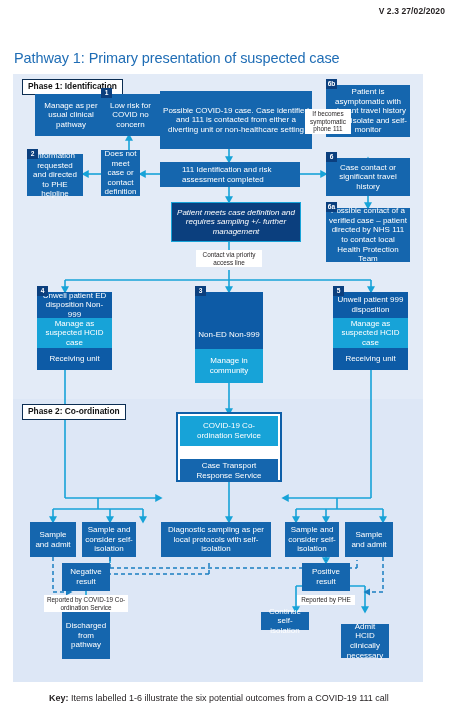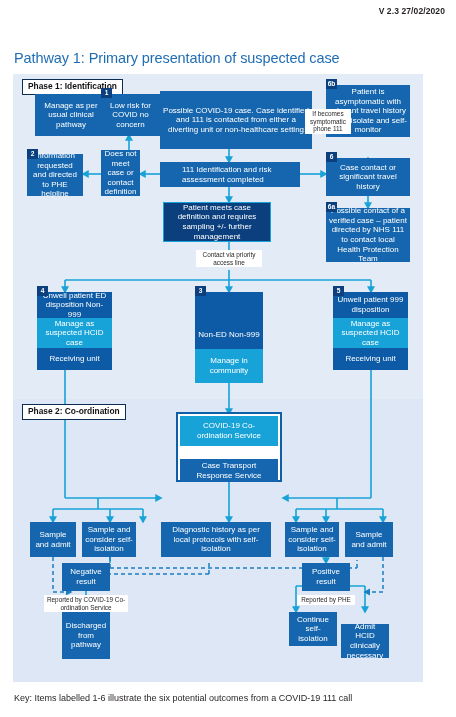--- a/index.html
+++ b/index.html
@@ -69,21 +69,21 @@
   }
   .note{
     position:absolute;background:#ffffff;color:#231f20;
     font-size:6.4px;line-height:7.6px;text-align:center;
     padding:1px 2px;box-sizing:border-box;z-index:3;
   }
   .keyline{
     position:absolute;left:14px;top:693px;
     font-size:9px;color:#231f20;
   }
-  .keyline b{font-weight:normal;}
+  .keyline b{font-weight:bold;margin-left:35px;}
 </style>
 </head>
 <body>
 
 <div class="version">V 2.3 27/02/2020</div>
 <div class="title">Pathway 1: Primary presentation of suspected case</div>
 
 <div id="canvas">
   <div id="phase2bg"></div>
 
@@ -194,21 +194,21 @@
 
   <div class="numtag" style="left:14px;top:75px;">2</div>
   <div class="bx" style="left:14px;top:80px;width:56px;height:42px;">Information requested and directed to PHE helpline</div>
 
   <div class="bx" style="left:88px;top:76px;width:39px;height:46px;">Does not meet case or contact definition</div>
 
   <div class="bx" style="left:147px;top:17px;width:152px;height:58px;">Possible COVID-19 case. Case identified and 111 is contacted from either a diverting unit or non-healthcare setting</div>
 
   <div class="bx" style="left:147px;top:88px;width:140px;height:25px;justify-content:flex-start;text-align:left;padding-left:22px;">111 Identification and risk assessment completed</div>
 
-  <div class="bx navy" style="left:150px;top:128px;width:108px;height:40px;">Patient meets case definition and requires sampling +/- further management</div>
+  <div class="bx navy" style="left:158px;top:128px;width:130px;height:40px;font-style:italic;">Patient meets case definition and requires sampling +/- further management</div>
 
   <div class="note" style="left:292px;top:35px;width:46px;">If becomes symptomatic phone 111</div>
   <div class="note" style="left:183px;top:176px;width:66px;">Contact via priority access line</div>
 
   <div class="numtag" style="left:313px;top:5px;"><span>6b</span></div>
   <div class="bx" style="left:313px;top:11px;width:84px;height:52px;">Patient is asymptomatic with relevant travel history  – self-isolate and self-monitor</div>
 
   <div class="numtag" style="left:313px;top:78px;">6</div>
   <div class="bx" style="left:313px;top:84px;width:84px;height:38px;">Case contact or significant travel history</div>
 
@@ -236,30 +236,30 @@
   </div>
 
   <div class="coord" style="left:163px;top:338px;width:106px;height:70px;">
     <div class="seg" style="height:30px;">COVID-19 Co-ordination Service</div>
     <div class="gap"></div>
     <div class="seg blue" style="height:23px;">Case Transport Response Service</div>
   </div>
 
   <div class="bx" style="left:17px;top:448px;width:46px;height:35px;">Sample and admit</div>
   <div class="bx" style="left:69px;top:448px;width:54px;height:35px;">Sample and consider self-isolation</div>
-  <div class="bx" style="left:148px;top:448px;width:110px;height:35px;">Diagnostic history as per local protocols with self-isolation</div>
+  <div class="bx" style="left:148px;top:448px;width:110px;height:35px;">Diagnostic sampling as per local protocols with self-isolation</div>
   <div class="bx" style="left:272px;top:448px;width:54px;height:35px;">Sample and consider self-isolation</div>
   <div class="bx" style="left:332px;top:448px;width:48px;height:35px;">Sample and admit</div>
 
   <div class="bx" style="left:49px;top:489px;width:48px;height:28px;">Negative result</div>
   <div class="bx" style="left:289px;top:489px;width:48px;height:28px;">Positive result</div>
 
   <div class="note" style="left:31px;top:521px;width:84px;">Reported by COVID-19 Co-ordination Service</div>
   <div class="note" style="left:284px;top:521px;width:58px;">Reported by PHE</div>
 
   <div class="bx" style="left:49px;top:538px;width:48px;height:47px;">Discharged from pathway</div>
-  <div class="bx" style="left:276px;top:538px;width:48px;height:34px;">Continue self-isolation</div>
+  <div class="bx" style="left:248px;top:538px;width:48px;height:18px;">Continue self-isolation</div>
   <div class="bx" style="left:328px;top:538px;width:48px;height:34px;margin-top:12px;">Admit HCID clinically necessary</div>
 </div>
 
 <div class="keyline">
   <b>Key:</b><span> Items labelled 1-6 illustrate the six potential outcomes from a COVID-19 111 call</span>
 </div>
 
 </body></html>

